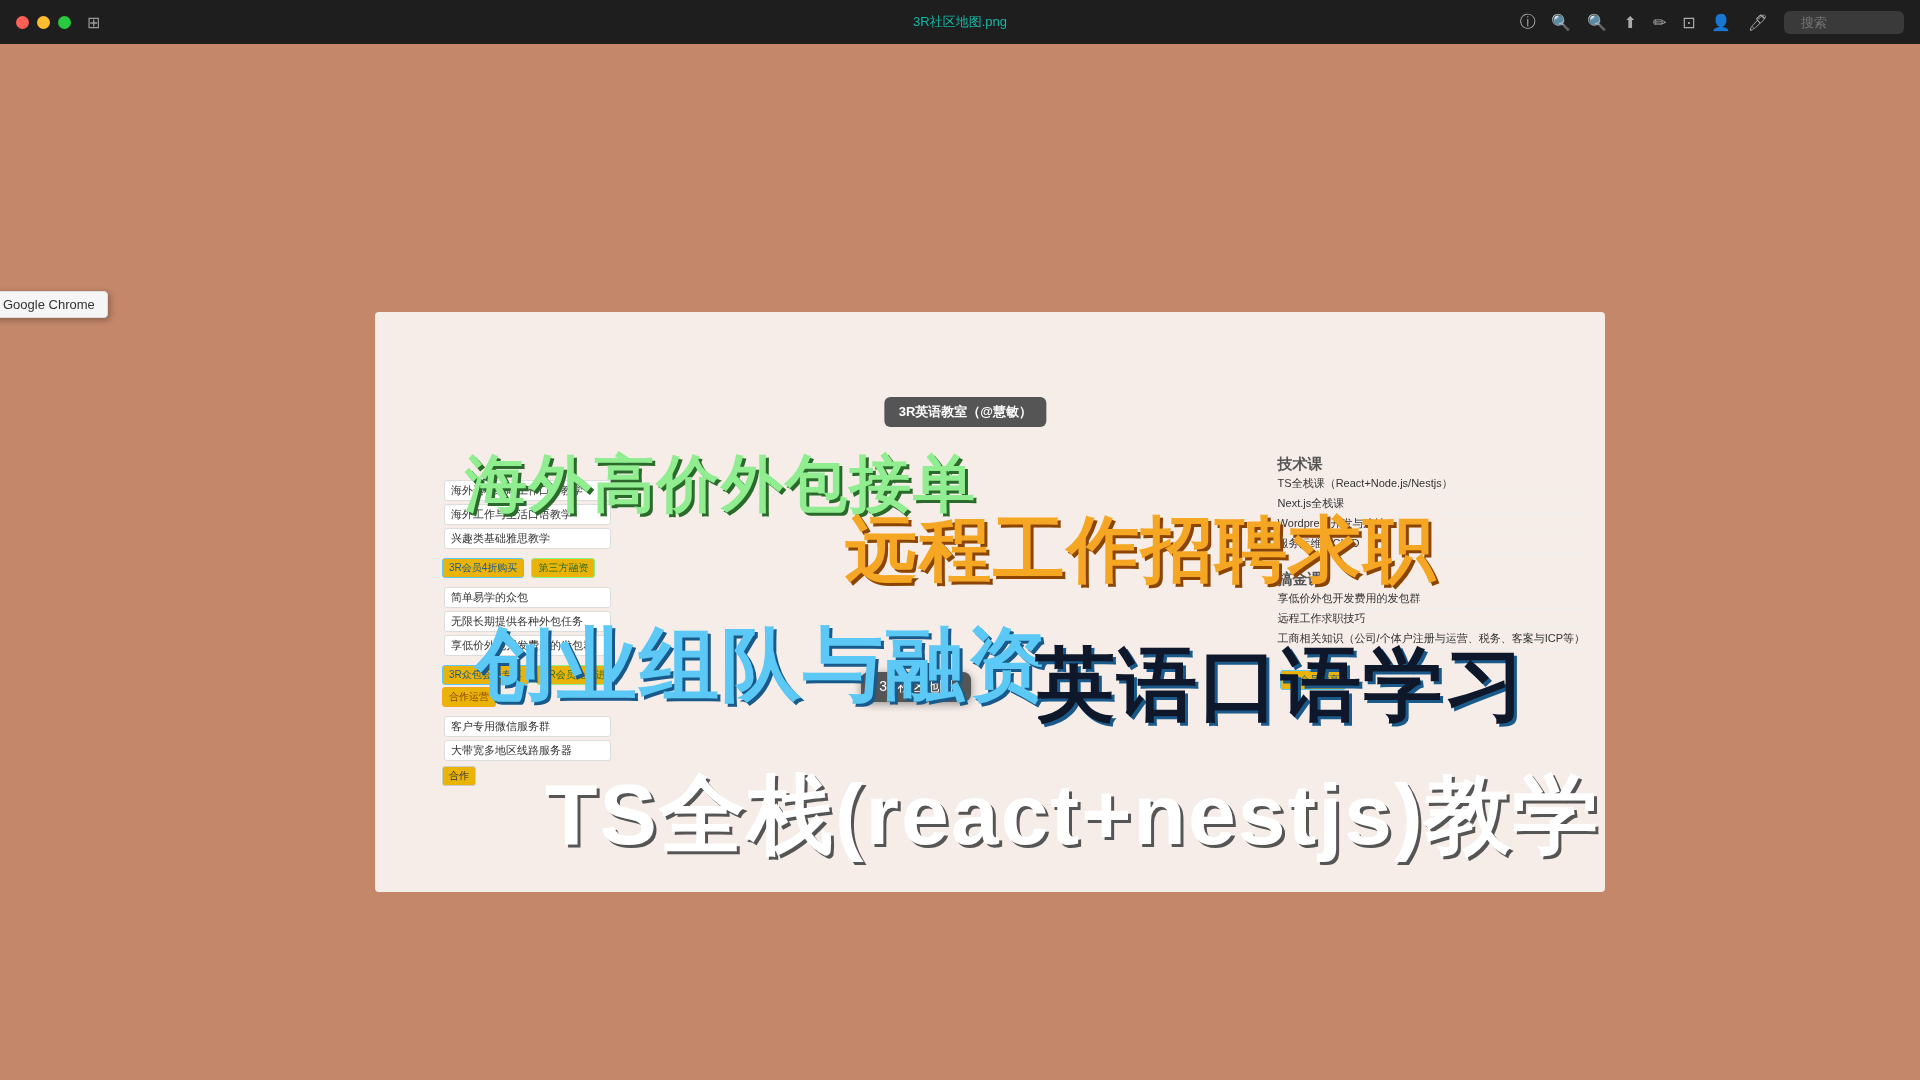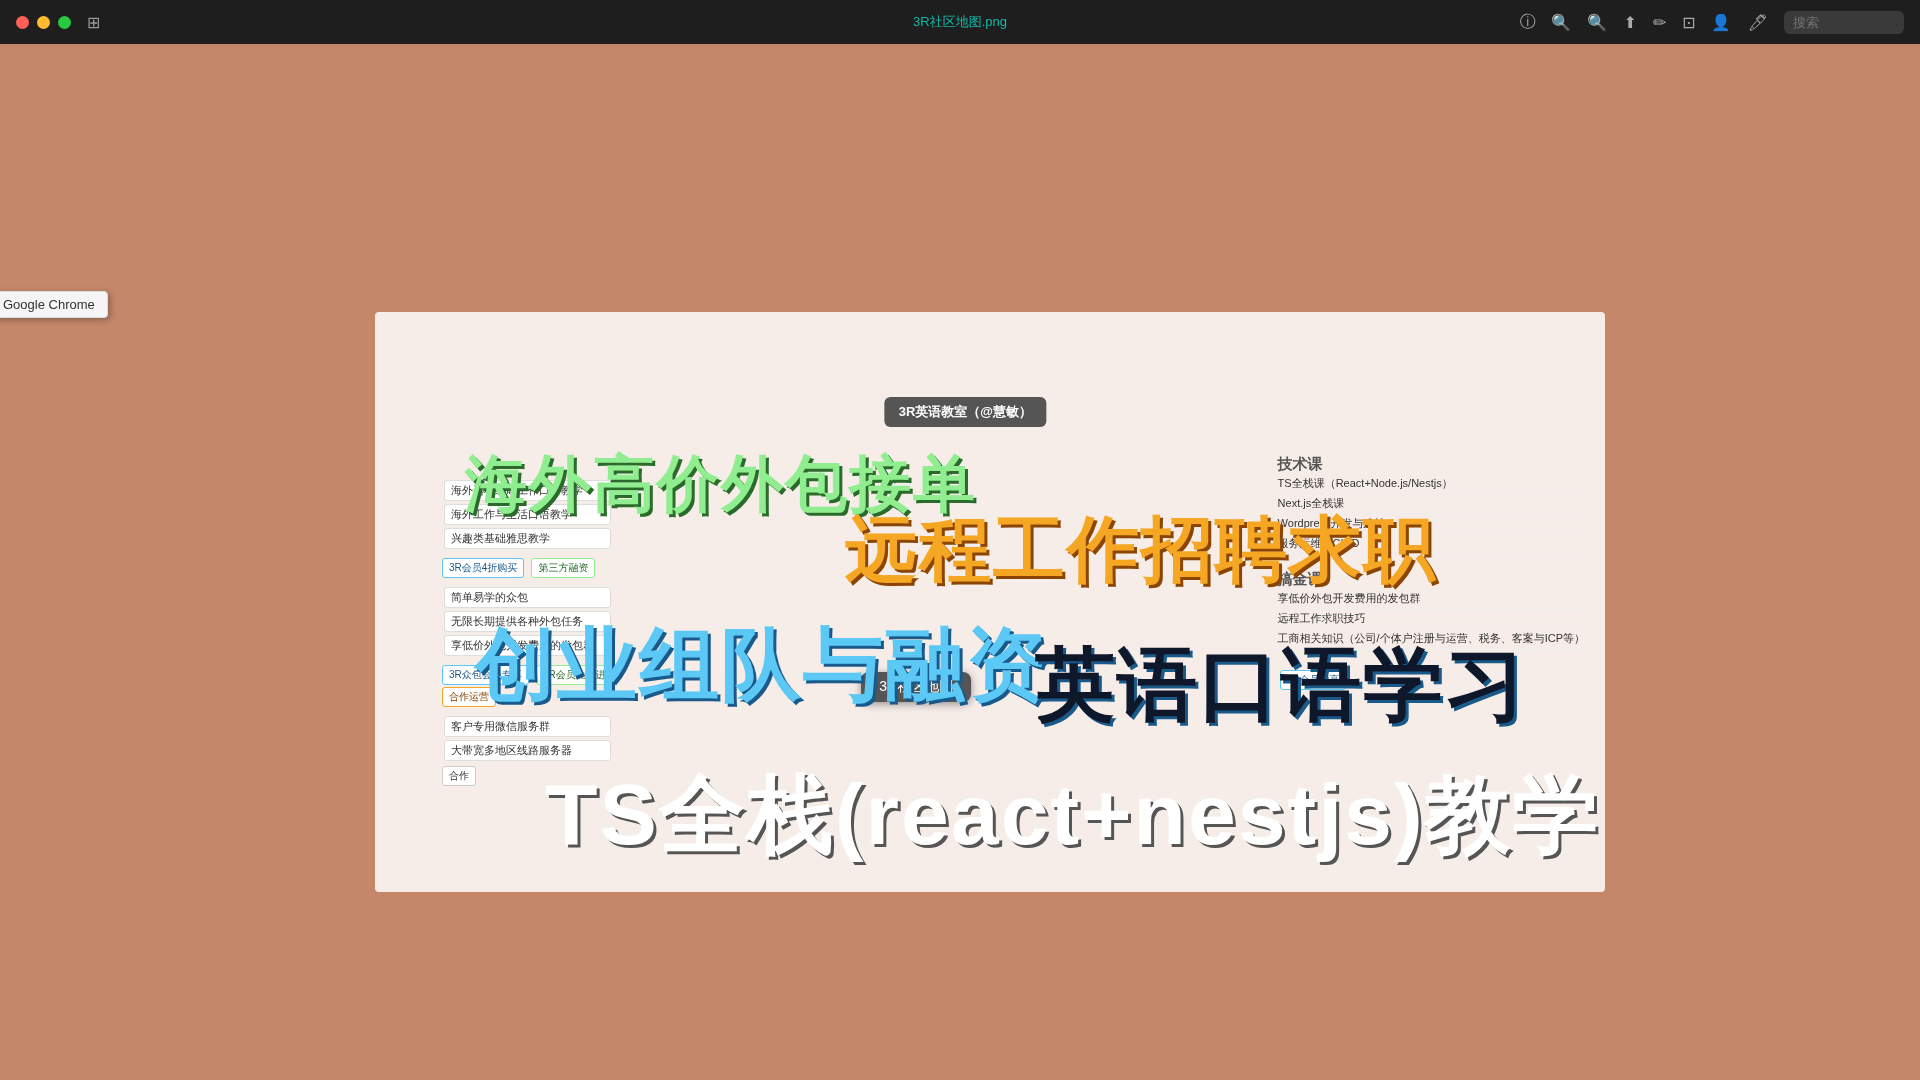--- a/index.html
+++ b/index.html
@@ -60,21 +60,21 @@
       color: #aaa;
       font-size: 16px;
       cursor: pointer;
     }
     .titlebar-search {
       background: #3a3a3a;
       border: none;
       border-radius: 6px;
       color: #ccc;
       font-size: 13px;
-      padding: 4px 9px;
+      padding: 4px 17px;
       width: 120px;
     }
 
     
     .main {
       width: 100%;
       height: calc(1080px - 44px);
       background: #c4876a;
       position: relative;
       display: flex;
@@ -172,21 +172,21 @@
       left: 60px;
       right: 0;
       bottom: 0;
       z-index: 5;
       overflow: hidden;
     }
     .mm-box {
       border: 1px solid #ccc;
       border-radius: 3px;
       padding: 2px 6px;
-      background: #ffffff;
+      background: #eab308;
       display: inline-block;
       margin: 1px 2px;
       font-size: 10px;
     }
     .mm-box-blue {
       border-color: #5bc8f5;
       color: #1a5a8a;
     }
     .mm-box-green {
       border-color: #90ee90;

